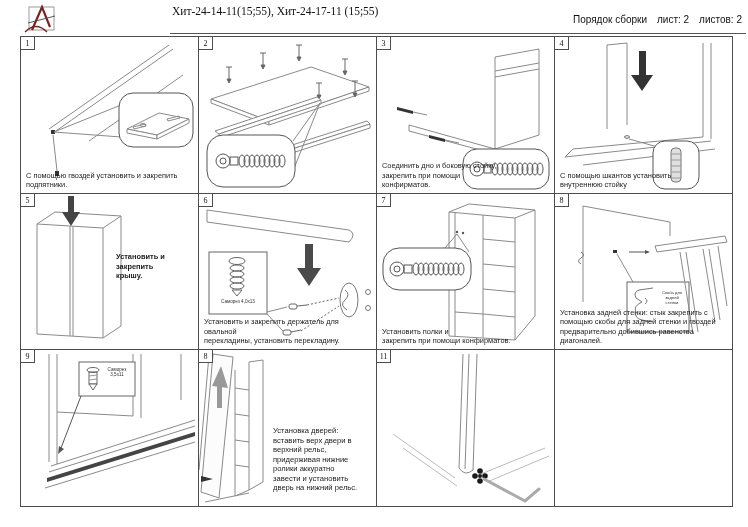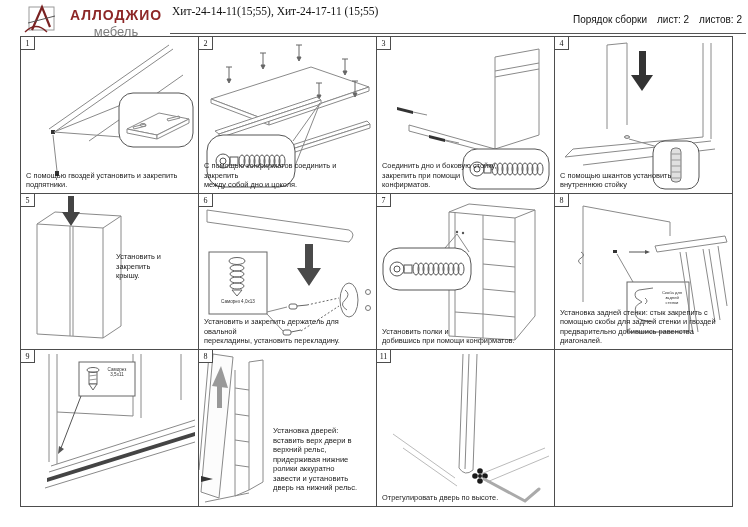--- a/index.html
+++ b/index.html
@@ -15,41 +15,37 @@
   .hline{position:absolute;left:170px;top:33px;width:576px;height:1px;background:#555;}
 
   
   .grid{position:absolute;left:20px;top:36px;width:711px;display:grid;
         grid-template-columns:repeat(4,1fr);grid-template-rows:156px 155px 156px;
         gap:1px;background:#4d4d4d;border:1px solid #4d4d4d;}
   .cell{position:relative;background:#fff;overflow:hidden;}
   .num{position:absolute;top:0;left:0;width:13px;height:12px;border-right:1px solid #4d4d4d;border-bottom:1px solid #4d4d4d;
        font:8px "Liberation Serif",serif;color:#111;display:flex;align-items:center;justify-content:center;background:#fff;z-index:2;}
   .cap{position:absolute;left:5px;bottom:3px;right:4px;font:7.4px/1.3 "Liberation Sans",sans-serif;color:#1a1a1a;white-space:pre-line;z-index:2;}
-  .cap.mid{left:95px;top:58px;bottom:auto;right:6px;}
+  .cap.mid{left:95px;top:58px;bottom:auto;right:6px;font-weight:bold;}
   .lbl{position:absolute;font:4.6px/1.15 "Liberation Sans",sans-serif;color:#333;white-space:pre-line;text-align:center;z-index:2;}
   .p10text{position:absolute;left:74px;top:36px;width:100px;font:7.6px/1.25 "Liberation Sans",sans-serif;color:#1a1a1a;white-space:pre-line;z-index:2;}
   .p10warn{margin-top:8px;white-space:pre-line;}
   svg.art{position:absolute;left:0;top:0;}
 </style>
 </head>
 <body>
 
 <div class="page">
 
   <svg class="logo" width="40" height="32" viewBox="0 0 40 32">
     <rect x="7" y="4" width="25" height="23" fill="none" stroke="#9a9a9a" stroke-width="1"></rect>
     <path d="M10,27 L20,4 L28,24" stroke="#7a2222" stroke-width="2.2" fill="none"></path>
     <path d="M6,20 L33,13" stroke="#555" stroke-width="1" fill="none"></path>
     <path d="M3,29 Q14,18 25,29" stroke="#7a2222" stroke-width="1.4" fill="none"></path>
   </svg>
-  <div class="brand">
-    <div class="brand-name">АЛЛОДЖИО</div>
-    <div class="brand-sub">мебель</div>
-  </div>
   <div class="title">
     <div>Хит-24-14-11(15;55), Хит-24-17-11 (15;55)</div>
   </div>
   <div class="order">
     <span>Порядок сборки</span>
     <span>лист: 2</span>
     <span>листов: 2</span>
   </div>
   <div class="hline"></div>
 
@@ -125,22 +121,20 @@
             <ellipse cx="53" cy="124" rx="3" ry="6"></ellipse>
               <ellipse cx="58" cy="124" rx="3" ry="6"></ellipse>
             <ellipse cx="63" cy="124" rx="3" ry="6"></ellipse>
               <ellipse cx="68" cy="124" rx="3" ry="6"></ellipse>
             <ellipse cx="73" cy="124" rx="3" ry="6"></ellipse>
               <ellipse cx="78" cy="124" rx="3" ry="6"></ellipse>
             <ellipse cx="83" cy="124" rx="3" ry="6"></ellipse>
           </g>
         </g>
       </svg>
-      <div class="cap">С помощью конфирматов соединить и закрепить
-между собой дно и цоколя.</div>
     </div>
 
     <div class="cell">
       <div class="num">3</div>
       <svg class="art" width="177" height="156" viewBox="0 0 177 156">
         <g stroke="#8a8a8a" fill="none" stroke-width="1">
           <g>
             <line x1="118" y1="20" x2="118" y2="112"></line>
               <line x1="162" y1="12" x2="162" y2="98"></line>
             <line x1="118" y1="20" x2="162" y2="12"></line>
@@ -325,21 +319,21 @@
             <ellipse cx="59" cy="75" rx="3" ry="6"></ellipse>
               <ellipse cx="64" cy="75" rx="3" ry="6"></ellipse>
             <ellipse cx="69" cy="75" rx="3" ry="6"></ellipse>
               <ellipse cx="74" cy="75" rx="3" ry="6"></ellipse>
             <ellipse cx="79" cy="75" rx="3" ry="6"></ellipse>
               <ellipse cx="84" cy="75" rx="3" ry="6"></ellipse>
           </g>
         </g>
       </svg>
       <div class="cap">Установить полки и
-добившись при помощи конфирматов.</div>
+закрепить при помощи конфирматов.</div>
     </div>
 
     <div class="cell">
       <div class="num">8</div>
       <svg class="art" width="177" height="155" viewBox="0 0 177 155">
         <g stroke="#8a8a8a" fill="none" stroke-width="1">
           <g>
             <line x1="28" y1="12" x2="28" y2="108"></line>
             <line x1="28" y1="12" x2="115" y2="28"></line>
             <line x1="115" y1="28" x2="115" y2="42"></line>
@@ -469,19 +463,18 @@
           <g>
             <circle cx="98" cy="126" r="2.8" fill="#1a1a1a" stroke="none"></circle>
               <circle cx="108" cy="126" r="2.8" fill="#1a1a1a" stroke="none"></circle>
             <circle cx="103" cy="121" r="2.8" fill="#1a1a1a" stroke="none"></circle>
               <circle cx="103" cy="131" r="2.8" fill="#1a1a1a" stroke="none"></circle>
             <circle cx="103" cy="126" r="2" fill="#1a1a1a" stroke="none"></circle>
             <path d="M107,129 L148,151 L162,139" stroke="#aaa" stroke-width="3" stroke-linecap="round"></path>
           </g>
         </g>
       </svg>
-      <div class="cap">Отрегулировать дверь по высоте.</div>
     </div>
 
     <div class="cell"></div>
 
   </div>
 </div>
 
 </body></html>

